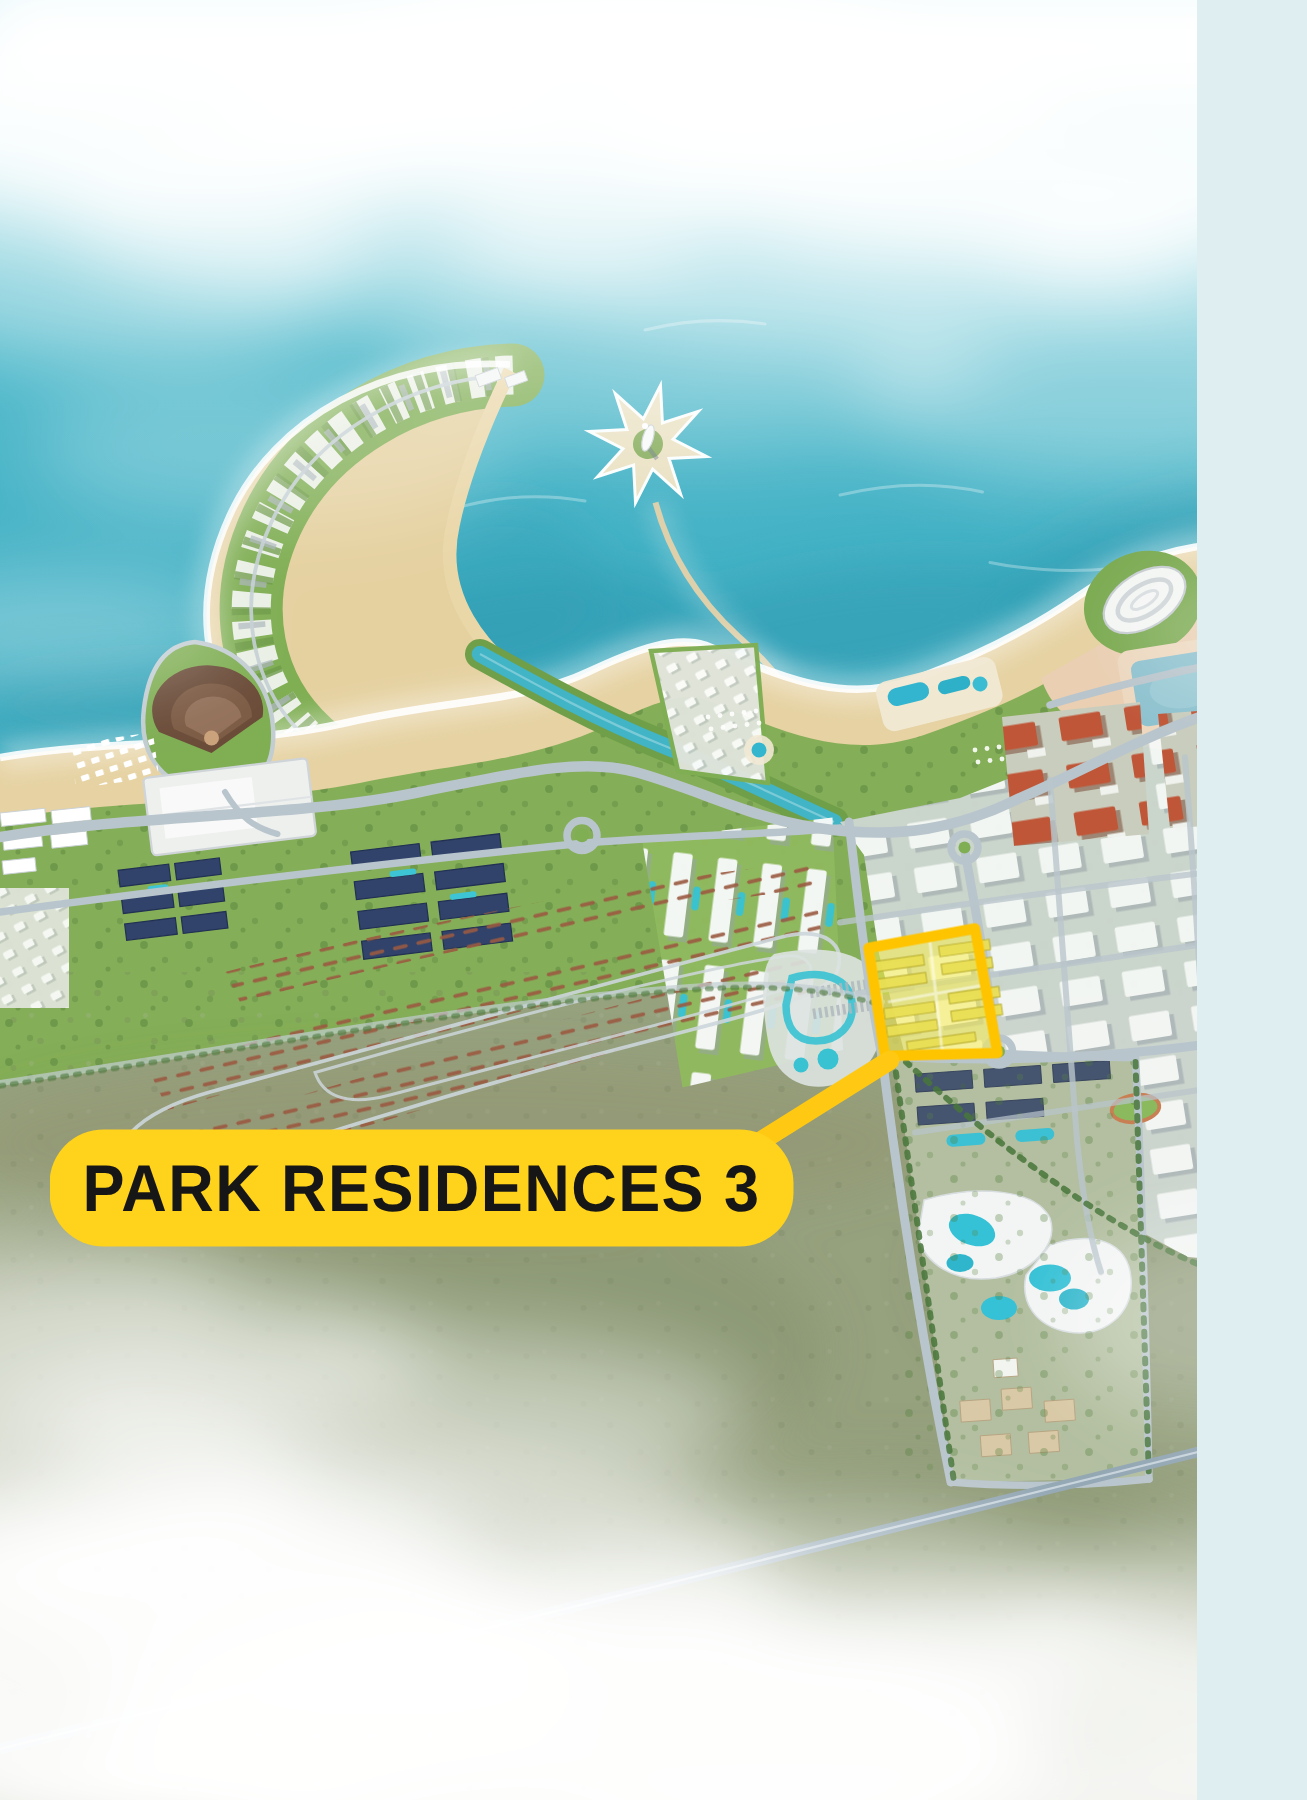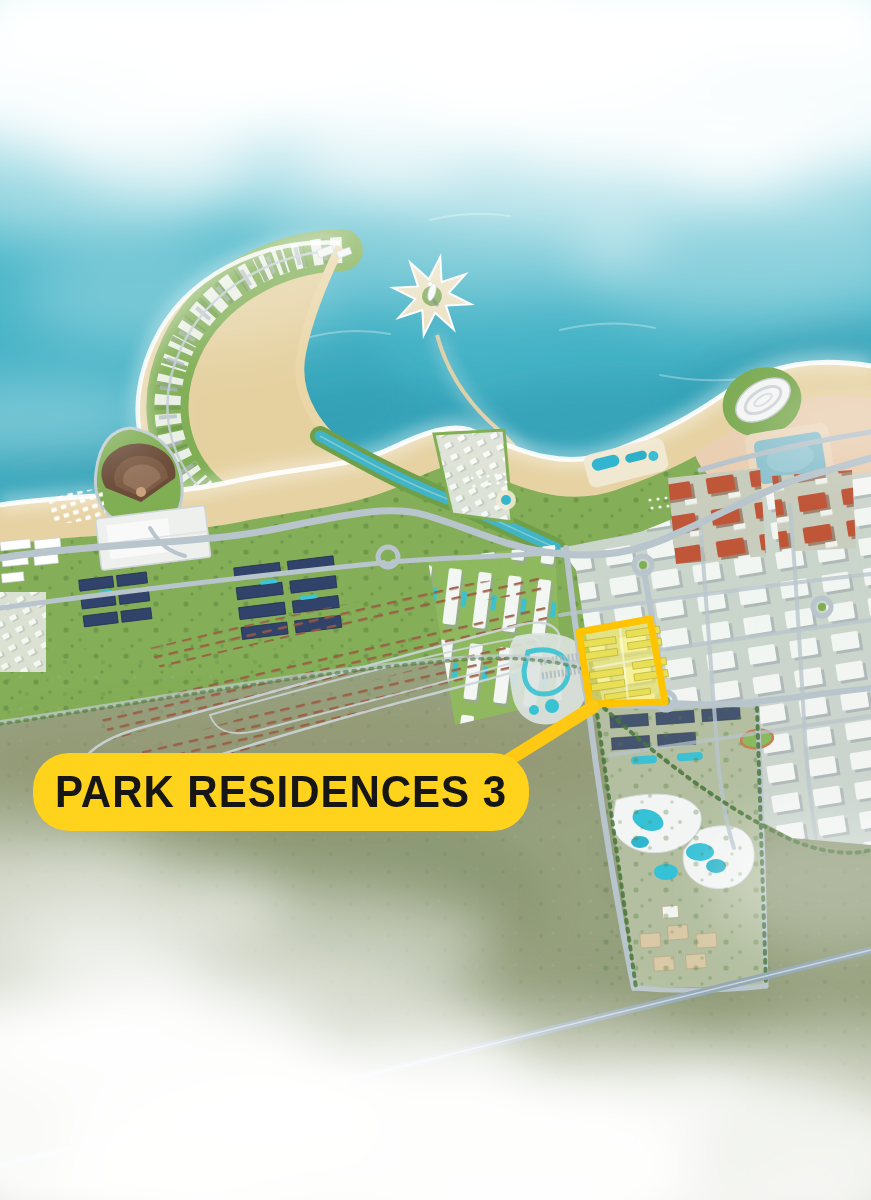--- a/index.html
+++ b/index.html
@@ -1,16 +1,16 @@
 <!DOCTYPE html>
 <html><head>
 <meta charset="utf-8">
 <style>
   html,body{margin:0;padding:0;background:#dfeef1;}
-  .stage{position:relative;width:871px;height:1200px;overflow:hidden;
+  .stage{position:relative;width:798px;height:1200px;overflow:hidden;
          font-family:"Liberation Sans", sans-serif;}
   .stage svg{display:block}
   text.callout{font-family:"Liberation Sans","DejaVu Sans",sans-serif;
                font-weight:bold;font-size:44px;letter-spacing:1px;}
 </style>
 </head>
 <body>
 
 <div class="stage">
 <svg width="871" height="1200" viewBox="0 0 871 1200">

